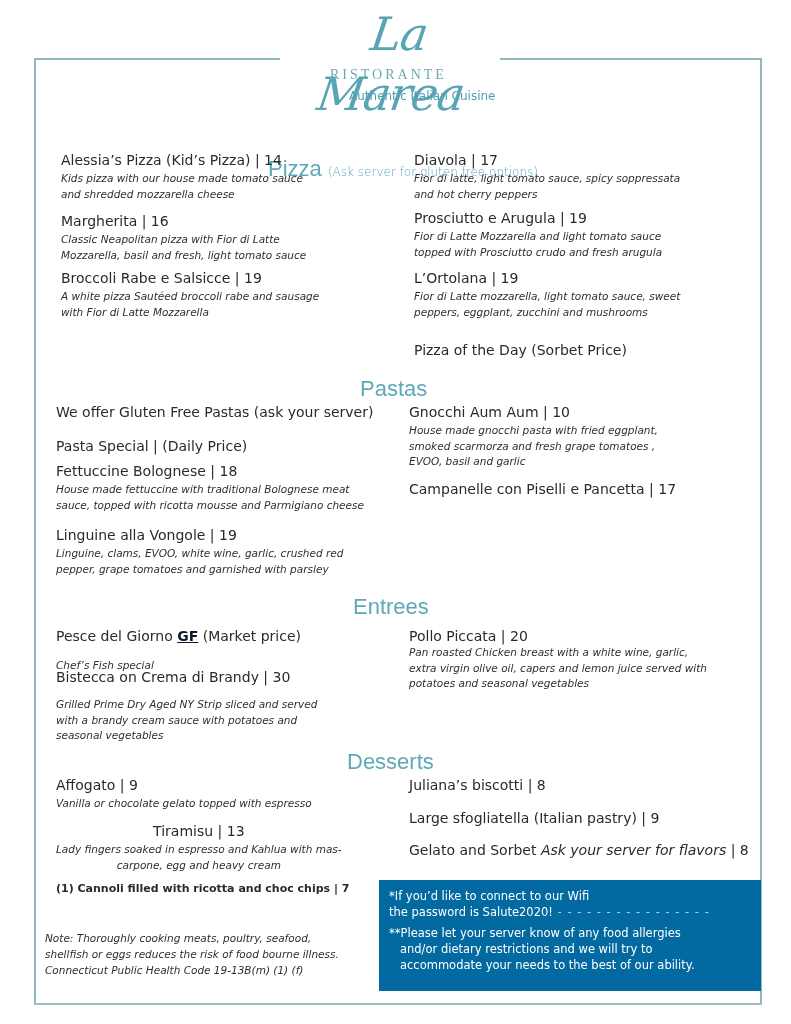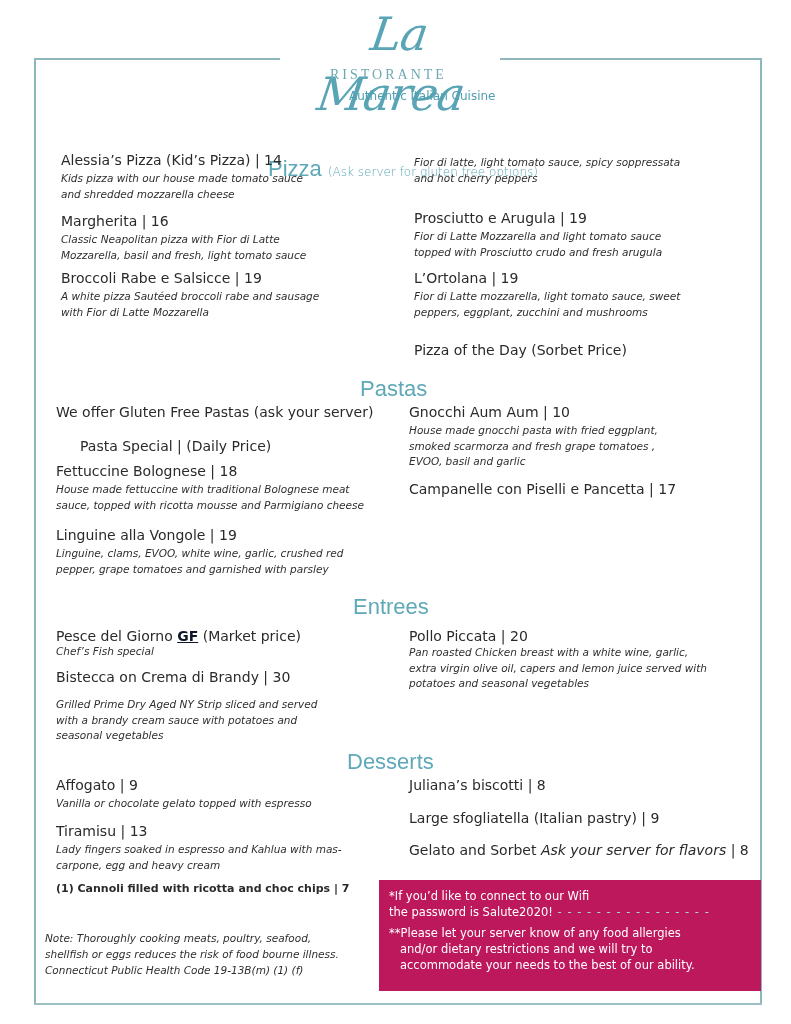--- a/index.html
+++ b/index.html
@@ -19,21 +19,21 @@
 
     .section-title { position: absolute; font-family: "Liberation Sans", sans-serif; color: #5ea8b8; font-size: 22px; font-weight: 300; }
     .section-title .note { font-size: 12px; color: #5ea8b8; font-family: "DejaVu Sans", sans-serif; }
 
     .item { position: absolute; }
     .item-name { font-family: "DejaVu Sans", sans-serif; font-size: 14px; color: #2a2a2a; line-height: 16px; white-space: nowrap; }
     .item-desc { font-family: "DejaVu Sans", sans-serif; font-style: italic; font-size: 10.5px; color: #2e2e2e; line-height: 15.5px; margin-top: 3px; white-space: pre-line; }
     .gf { color: #0f172a; font-weight: bold; text-decoration: underline; }
     .inline-italic { font-style: italic; }
 
-    .info-box { position: absolute; left: 379px; top: 880px; width: 382px; height: 111px; background: #be185d; color: #ffffff; font-family: "DejaVu Sans", sans-serif; font-size: 11.5px; line-height: 16px; padding: 8px 10px; }
+    .info-box { position: absolute; left: 379px; top: 880px; width: 382px; height: 111px; background: #0369a1; color: #ffffff; font-family: "DejaVu Sans", sans-serif; font-size: 11.5px; line-height: 16px; padding: 8px 10px; }
     .info-box .line { white-space: nowrap; }
     .info-box .dash { color: #a9d0dc; letter-spacing: 1px; }
     .info-box .gap { height: 5px; }
 
     .note-block { position: absolute; left: 45px; top: 930px; font-family: "DejaVu Sans", sans-serif; font-style: italic; font-size: 10.5px; line-height: 16px; color: #2e2e2e; white-space: nowrap; }
   </style>
 </head>
 <body>
 
 <div class="frame-top-l"></div>
@@ -62,20 +62,21 @@
   <div class="item-name">Margherita | 16</div>
   <div class="item-desc">Classic Neapolitan pizza with Fior di Latte
 Mozzarella, basil and fresh, light tomato sauce</div>
 </div>
 <div class="item" style="left:61px; top:270px;">
   <div class="item-name">Broccoli Rabe e Salsicce | 19</div>
   <div class="item-desc">A white pizza Sautéed broccoli rabe and sausage
 with Fior di Latte Mozzarella</div>
 </div>
 <div class="item" style="left:414px; top:152px;">
+  <div class="item-name">Diavola | 17</div>
   <div class="item-desc">Fior di latte, light tomato sauce, spicy soppressata
 and hot cherry peppers</div>
 </div>
 <div class="item" style="left:414px; top:210px;">
   <div class="item-name">Prosciutto e Arugula | 19</div>
   <div class="item-desc">Fior di Latte Mozzarella and light tomato sauce
 topped with Prosciutto crudo and fresh arugula</div>
 </div>
 <div class="item" style="left:414px; top:270px;">
   <div class="item-name">L’Ortolana | 19</div>
@@ -86,21 +87,21 @@
   <div class="item-name">Pizza of the Day (Sorbet Price)</div>
 </div>
 
 <div class="section-title" style="left:360px; top:376px;">
   <span>Pastas</span>
 </div>
 
 <div class="item" style="left:56px; top:404px;">
   <div class="item-name">We offer Gluten Free Pastas (ask your server)</div>
 </div>
-<div class="item" style="left:56px; top:438px;margin-left:24px;">
+<div class="item" style="left:56px; top:438px;">
   <div class="item-name">Pasta Special | (Daily Price)</div>
 </div>
 <div class="item" style="left:56px; top:463px;">
   <div class="item-name">Fettuccine Bolognese | 18</div>
   <div class="item-desc">House made fettuccine with traditional Bolognese meat
 sauce, topped with ricotta mousse and Parmigiano cheese</div>
 </div>
 <div class="item" style="left:56px; top:527px;">
   <div class="item-name">Linguine alla Vongole | 19</div>
   <div class="item-desc">Linguine, clams, EVOO, white wine, garlic, crushed red
@@ -115,21 +116,21 @@
 <div class="item" style="left:409px; top:481px;">
   <div class="item-name">Campanelle con Piselli e Pancetta | 17</div>
 </div>
 
 <div class="section-title" style="left:353px; top:594px;">
   <span>Entrees</span>
 </div>
 
 <div class="item" style="left:56px; top:628px;">
   <div class="item-name"><span>Pesce del Giorno </span><span class="gf">GF</span><span> (Market price)</span></div>
-  <div class="item-desc" style="margin-top:0;">Chef’s Fish special</div>
+  <div class="item-desc" style="margin-top:14px;">Chef’s Fish special</div>
 </div>
 <div class="item" style="left:56px; top:669px;">
   <div class="item-name">Bistecca on Crema di Brandy  | 30</div>
   <div class="item-desc" style="margin-top:12px;">Grilled Prime Dry Aged NY Strip sliced and served
 with a brandy cream sauce with potatoes and
 seasonal vegetables</div>
 </div>
 <div class="item" style="left:409px; top:628px;">
   <div class="item-name">Pollo Piccata  | 20</div>
   <div class="item-desc" style="margin-top:1px;">Pan roasted Chicken breast with a white wine, garlic,
@@ -138,21 +139,21 @@
 </div>
 
 <div class="section-title" style="left:347px; top:749px;">
   <span>Desserts</span>
 </div>
 
 <div class="item" style="left:56px; top:777px;">
   <div class="item-name">Affogato | 9</div>
   <div class="item-desc">Vanilla or chocolate gelato topped with espresso</div>
 </div>
-<div class="item" style="left:56px; top:823px;">
+<div class="item" style="left:56px; top:823px;text-align:center;">
   <div class="item-name">Tiramisu | 13</div>
   <div class="item-desc">Lady fingers soaked in espresso and Kahlua with mas-
 carpone, egg and heavy cream</div>
 </div>
 <div class="item" style="left:56px; top:881px;">
   <div class="item-name" style="font-size:11px;font-weight:bold;">(1) Cannoli filled with ricotta and choc chips | 7</div>
 </div>
 <div class="item" style="left:409px; top:777px;">
   <div class="item-name">Juliana’s biscotti | 8</div>
 </div>

